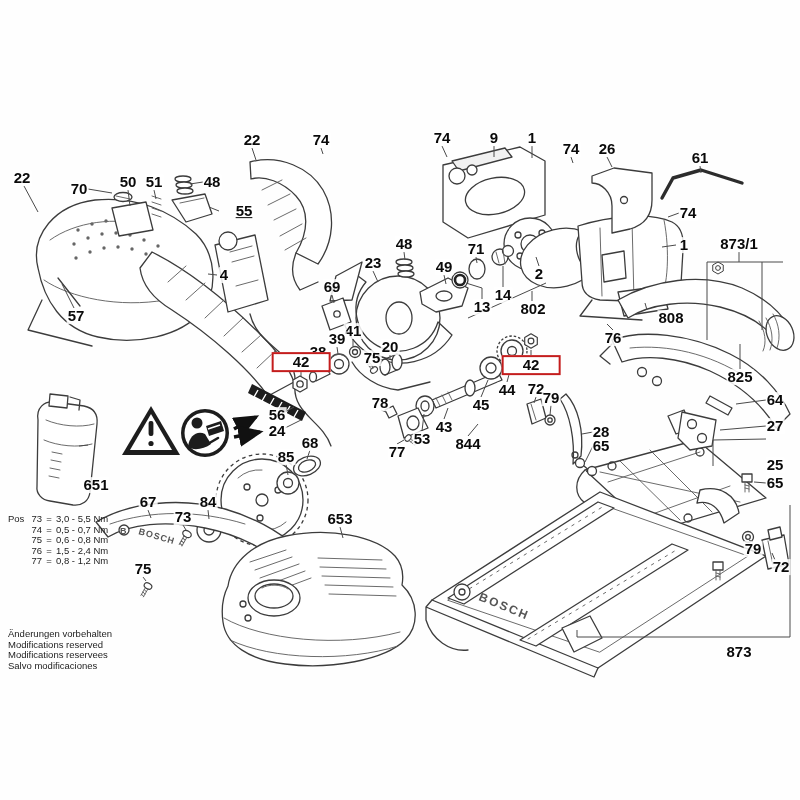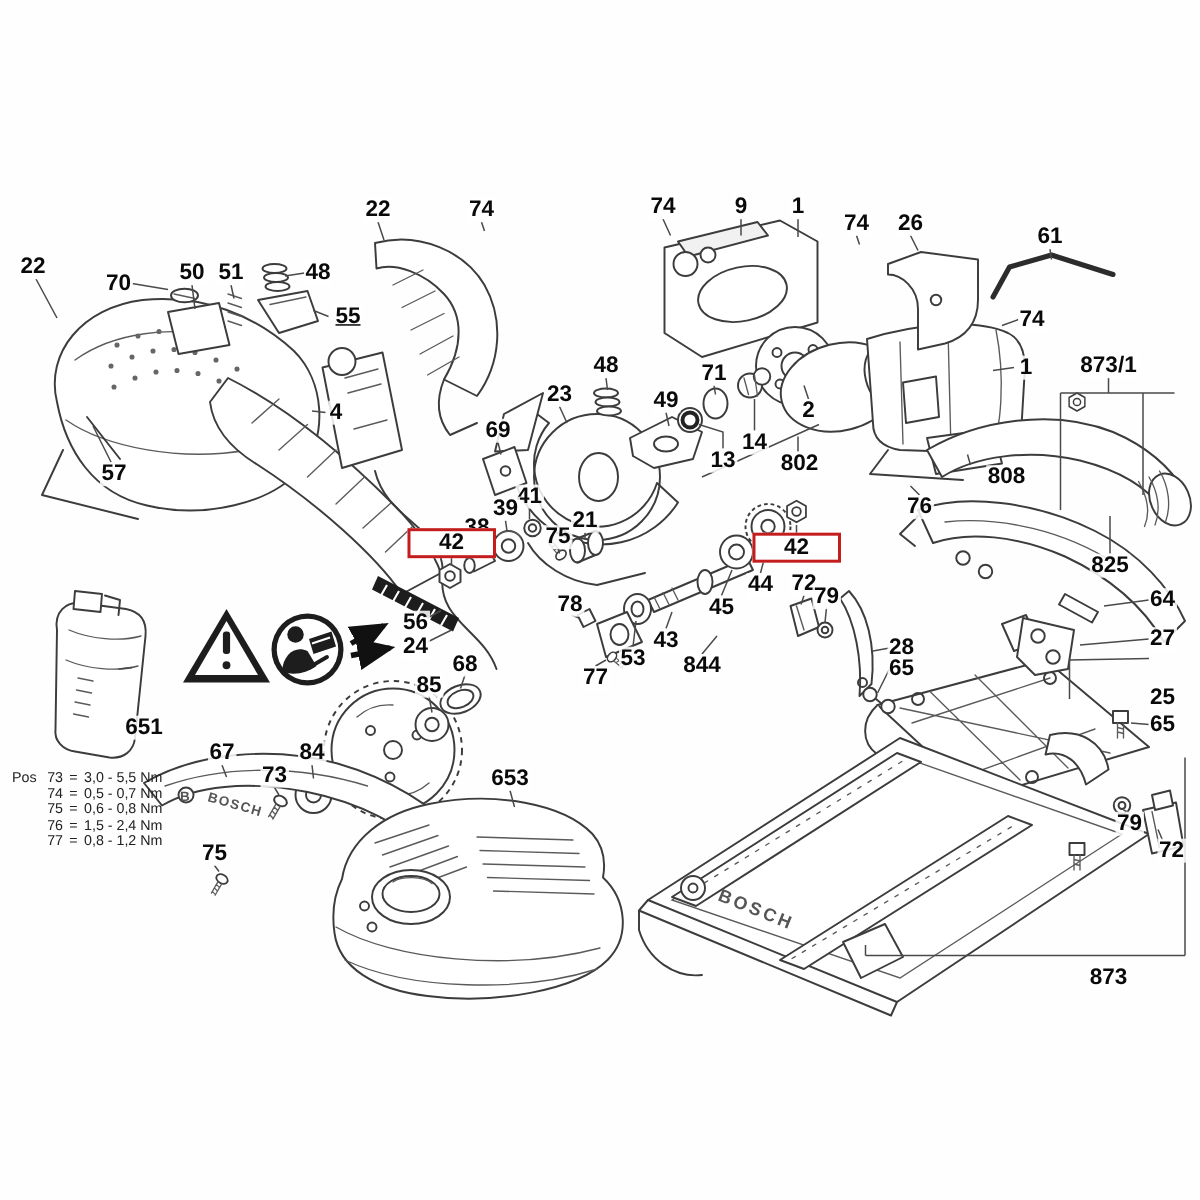--- a/index.html
+++ b/index.html
@@ -329,21 +329,21 @@
     <path class="ld" d="M536,397 L534,403 M551,405 L550,415"></path>
   </g>
 </svg>
 
 <div id="label-layer">
       <div class="part-label" style="left: 22px; top: 178px;">22</div>
       <div class="part-label" style="left: 79px; top: 189px;">70</div>
       <div class="part-label" style="left: 128px; top: 182px;">50</div>
       <div class="part-label" style="left: 154px; top: 182px;">51</div>
       <div class="part-label" style="left: 212px; top: 182px;">48</div>
-      <div class="part-label" style="left: 232px; top: 211px; text-decoration: underline;">55</div>
+      <div class="part-label" style="left: 244px; top: 211px; text-decoration: underline;">55</div>
       <div class="part-label" style="left: 224px; top: 275px;">4</div>
       <div class="part-label" style="left: 76px; top: 316px;">57</div>
       <div class="part-label" style="left: 252px; top: 140px;">22</div>
       <div class="part-label" style="left: 321px; top: 140px;">74</div>
       <div class="part-label" style="left: 442px; top: 138px;">74</div>
       <div class="part-label" style="left: 494px; top: 138px;">9</div>
       <div class="part-label" style="left: 532px; top: 138px;">1</div>
       <div class="part-label" style="left: 571px; top: 149px;">74</div>
       <div class="part-label" style="left: 607px; top: 149px;">26</div>
       <div class="part-label" style="left: 700px; top: 158px;">61</div>
@@ -359,21 +359,21 @@
       <div class="part-label" style="left: 503px; top: 295px; text-align: right;">14</div>
       <div class="part-label" style="left: 482px; top: 307px;">13</div>
       <div class="part-label" style="left: 533px; top: 309px;">802</div>
       <div class="part-label" style="left: 647px; top: 318px; margin-left: 24px;">808</div>
       <div class="part-label" style="left: 613px; top: 338px;">76</div>
       <div class="part-label" style="left: 740px; top: 377px;">825</div>
       <div class="part-label" style="left: 353px; top: 331px;">41</div>
       <div class="part-label" style="left: 337px; top: 339px;">39</div>
       <div class="part-label" style="left: 318px; top: 352px;">38</div>
       <div class="part-label boxed" style="left: 301px; top: 362px; border-color: rgb(196, 29, 29);">42</div>
-      <div class="part-label" style="left: 390px; top: 347px;">21</div>
+      <div class="part-label" style="left: 390px; top: 347px;">20</div>
       <div class="part-label" style="left: 372px; top: 358px;">75</div>
       <div class="part-label boxed" style="left: 531px; top: 365px; border-color: rgb(196, 29, 29);">42</div>
       <div class="part-label" style="left: 536px; top: 389px;">72</div>
       <div class="part-label" style="left: 551px; top: 398px;">79</div>
       <div class="part-label" style="left: 507px; top: 390px;">44</div>
       <div class="part-label" style="left: 481px; top: 405px;">45</div>
       <div class="part-label" style="left: 444px; top: 427px;">43</div>
       <div class="part-label" style="left: 422px; top: 439px;">53</div>
       <div class="part-label" style="left: 468px; top: 444px;">844</div>
       <div class="part-label" style="left: 397px; top: 452px;">77</div>
@@ -427,14 +427,20 @@
         </div>
         <div class="torque-row">
           <span class="pfx"></span>
           <span class="pos">77</span>
           <span class="eq">=</span>
           <span class="val">0,8 - 1,2 Nm</span>
         </div>
       </div>
 </div>
 
+<div id="footer-notes">
+      <div>Änderungen vorbehalten</div>
+      <div>Modifications reserved</div>
+      <div>Modifications reservees</div>
+      <div>Salvo modificaciones</div>
+    </div>
 
 </div>
 
 </body></html>

